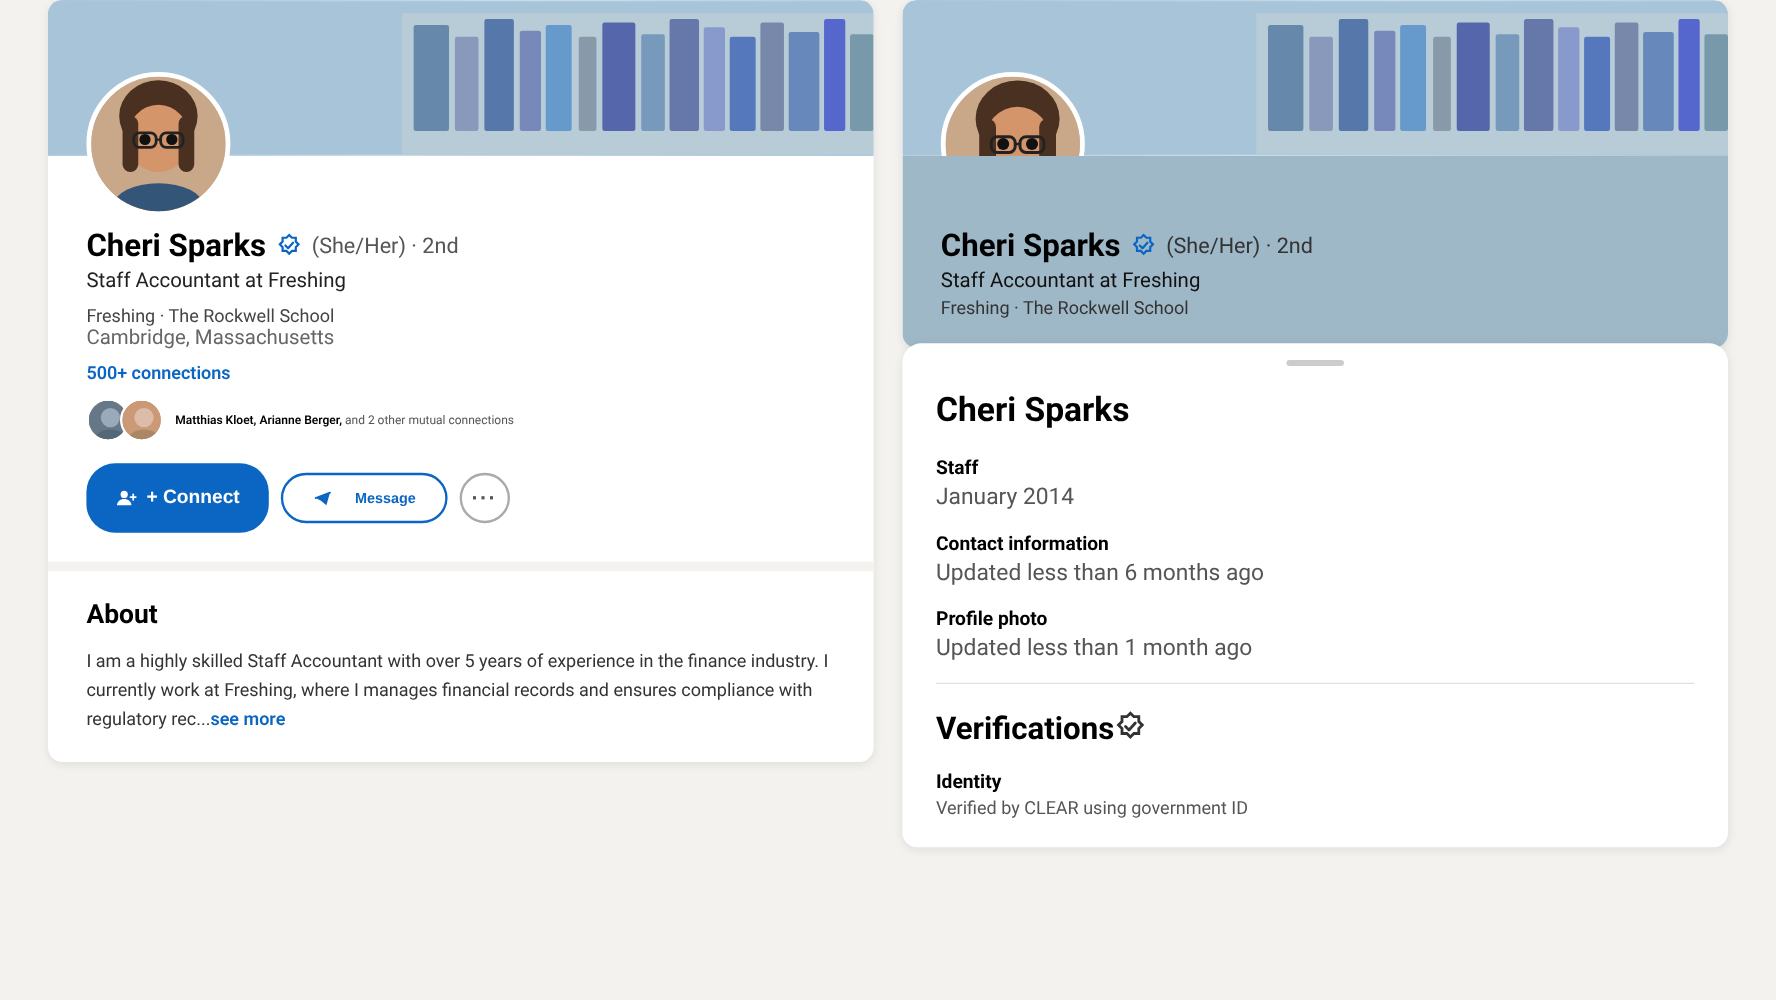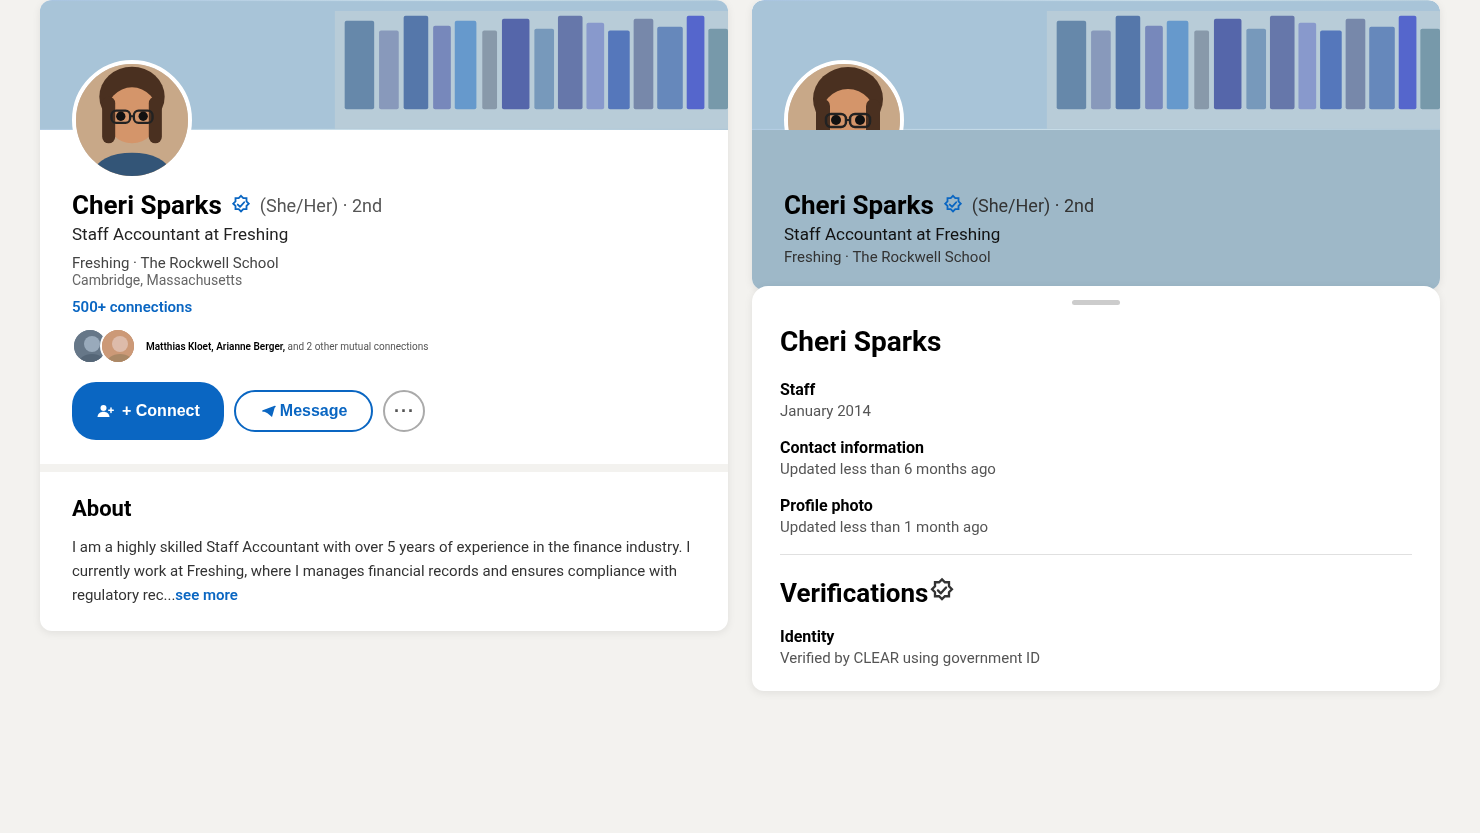--- a/index.html
+++ b/index.html
@@ -90,21 +90,21 @@
       font-weight: 400;
     }
     .location-info {
       margin-top: 10px;
     }
     .company-school {
       font-size: 15px;
       color: #444;
     }
     .location {
-      font-size: 14px;
+      font-size: 17px;
       color: #666;
     }
     .connections {
       font-size: 15px;
       color: #0a66c2;
       font-weight: 600;
       margin-top: 10px;
     }
     .mutual-connections {
       display: flex;
@@ -156,26 +156,26 @@
       display: flex;
       align-items: flex-start;
       gap: 8px;
     }
     .btn-message {
       background: #fff;
       color: #0a66c2;
       border: 2px solid #0a66c2;
       border-radius: 24px;
       padding: 10px 24px;
-      font-size: 16px;
+      font-size: 12px;
       font-weight: 600;
       cursor: pointer;
       display: flex;
       align-items: center;
-      gap: 2px;
+      gap: 18px;
     }
     .btn-more {
       background: #fff;
       color: #555;
       border: 2px solid #aaa;
       border-radius: 50%;
       width: 42px;
       height: 42px;
       font-size: 18px;
       font-weight: 700;
@@ -303,21 +303,21 @@
       color: #000;
       margin-bottom: 22px;
     }
     .modal-field-label {
       font-size: 16px;
       font-weight: 700;
       color: #000;
       margin-bottom: 3px;
     }
     .modal-field-value {
-      font-size: 15px;
+      font-size: 19px;
       color: #555;
       margin-bottom: 18px;
     }
     .modal-divider {
       width: 100%;
       height: 1px;
       background: #e0e0e0;
       margin: 4px 0 22px;
     }
     .verifications-title {

